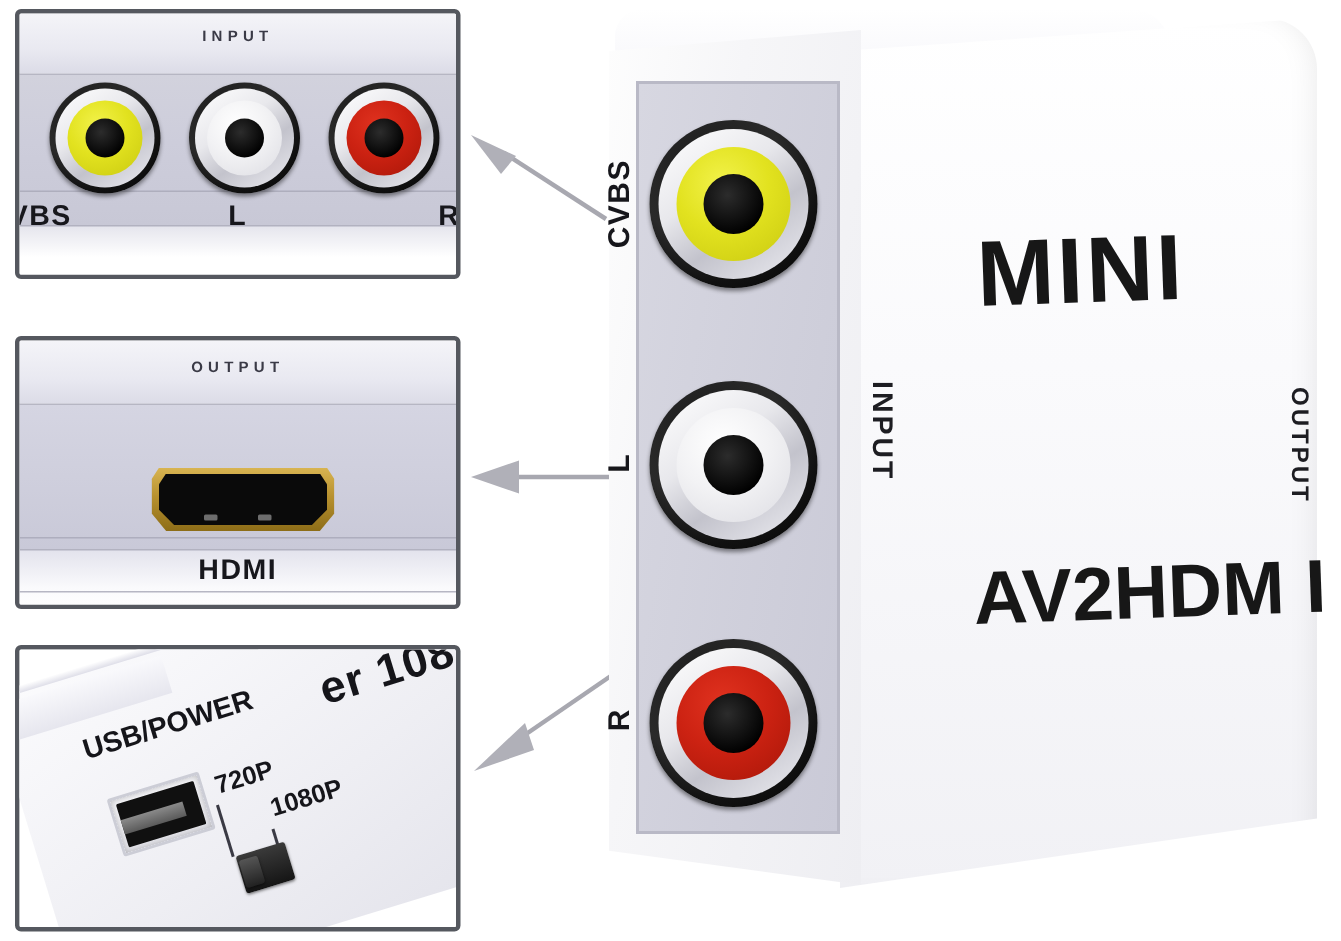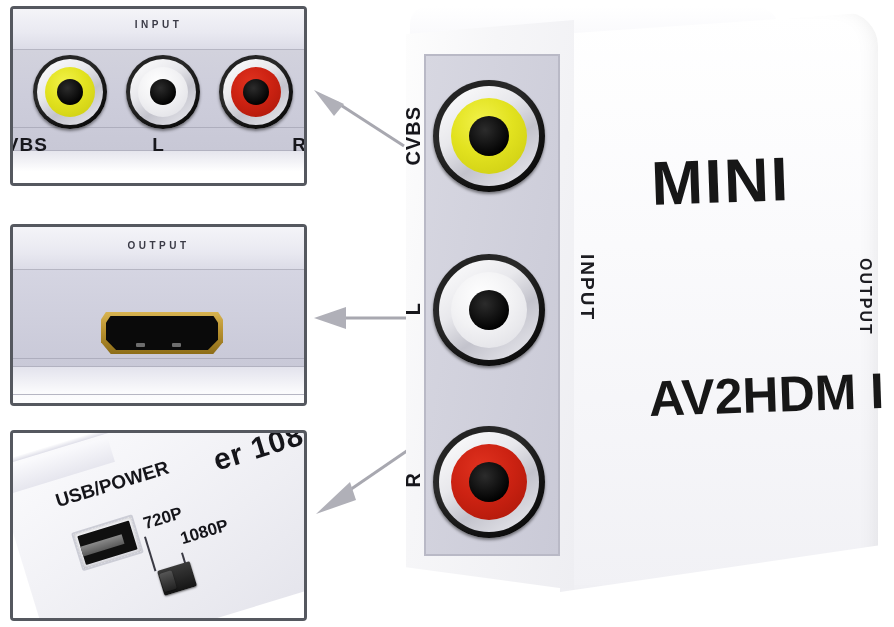--- a/index.html
+++ b/index.html
@@ -136,20 +136,21 @@
       <div class="tiny-label" style="top:13px;">OUTPUT</div>
 
       <div class="hdmi-wrap" style="left:88px;top:85px;width:122px;height:42px;">
         <div class="hdmi"></div>
         <div class="hdmi-in">
           <div class="hdmi-pin" style="left:30px;"></div>
           <div class="hdmi-pin" style="left:66px;"></div>
         </div>
       </div>
 
+      <div class="big-label" style="top:143px;">HDMI</div>
     </div>
   </div>
 
   <div class="panel" style="left:10px;top:430px;width:297px;height:191px;">
     <div class="panel-inner">
       <div class="p3-bg"></div>
 
       <div class="p3-top" style="left:150px;top:-30px;width:230px;height:120px;
                   transform:rotate(-17deg);transform-origin:left top;
                   background:linear-gradient(180deg,#ffffff,#f0f0f5);"></div>

